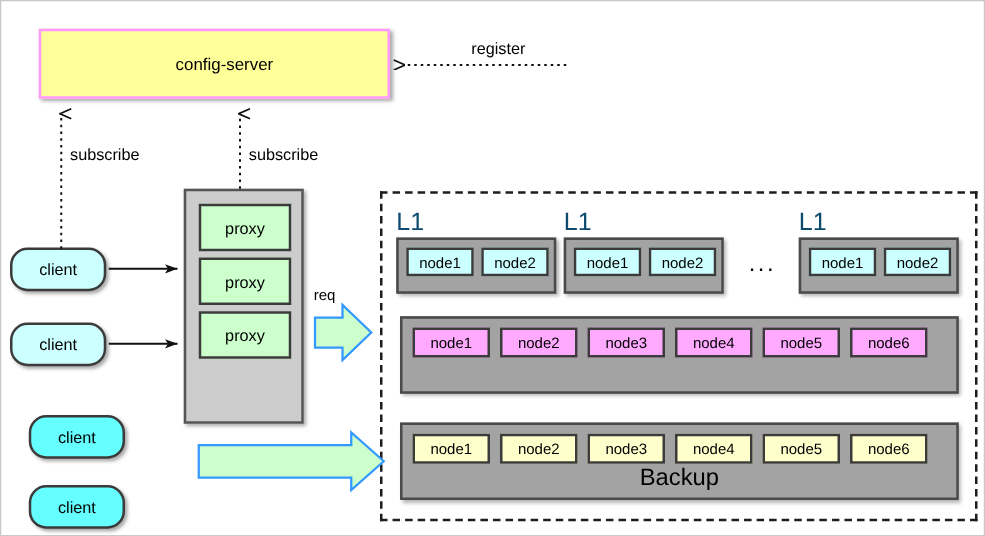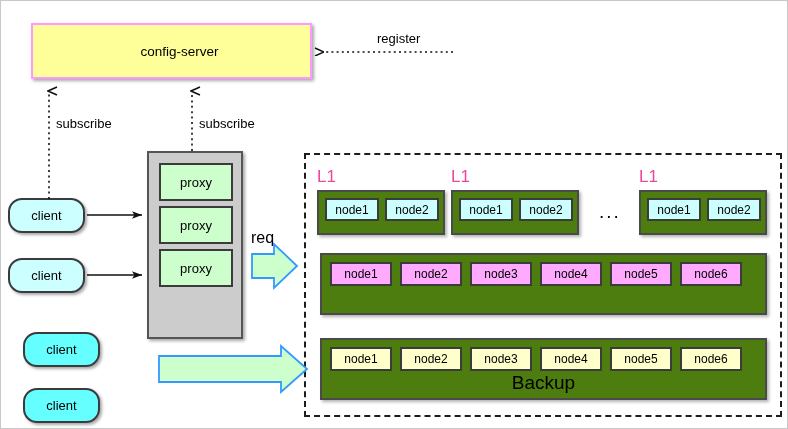--- a/index.html
+++ b/index.html
@@ -76,27 +76,27 @@
   }
 
   
   .cluster-boundary {
     border: 2px dashed #1d1d1d;
     background: transparent;
   }
 
   
   .l1-label {
-    font-size: 17px;
-    color: #ec4899;
+    font-size: 20px;
+    color: #0c4a6e;
     font-weight: normal;
     letter-spacing: 0px;
   }
   .group-box {
-    background: #4d7c0f;
+    background: #a3a3a3;
     border: 2px solid #4a4a4a;
     box-shadow: 2px 2px 3px rgba(0,0,0,0.30);
     display: flex;
     align-items: flex-start;
   }
   .node {
     border: 2px solid #3b3b3b;
     font-size: 12px;
     box-shadow: none;
   }
@@ -118,21 +118,21 @@
     letter-spacing: 2px;
   }
 
   
   .edge-label {
     font-size: 13px;
     color: #000;
     white-space: nowrap;
   }
   .req-label {
-    font-size: 16px;
+    font-size: 12px;
     color: #000;
     white-space: nowrap;
   }
 
   svg.overlay {
     position: absolute;
     left: 0; top: 0;
     width: 788px;
     height: 429px;
     pointer-events: none;

